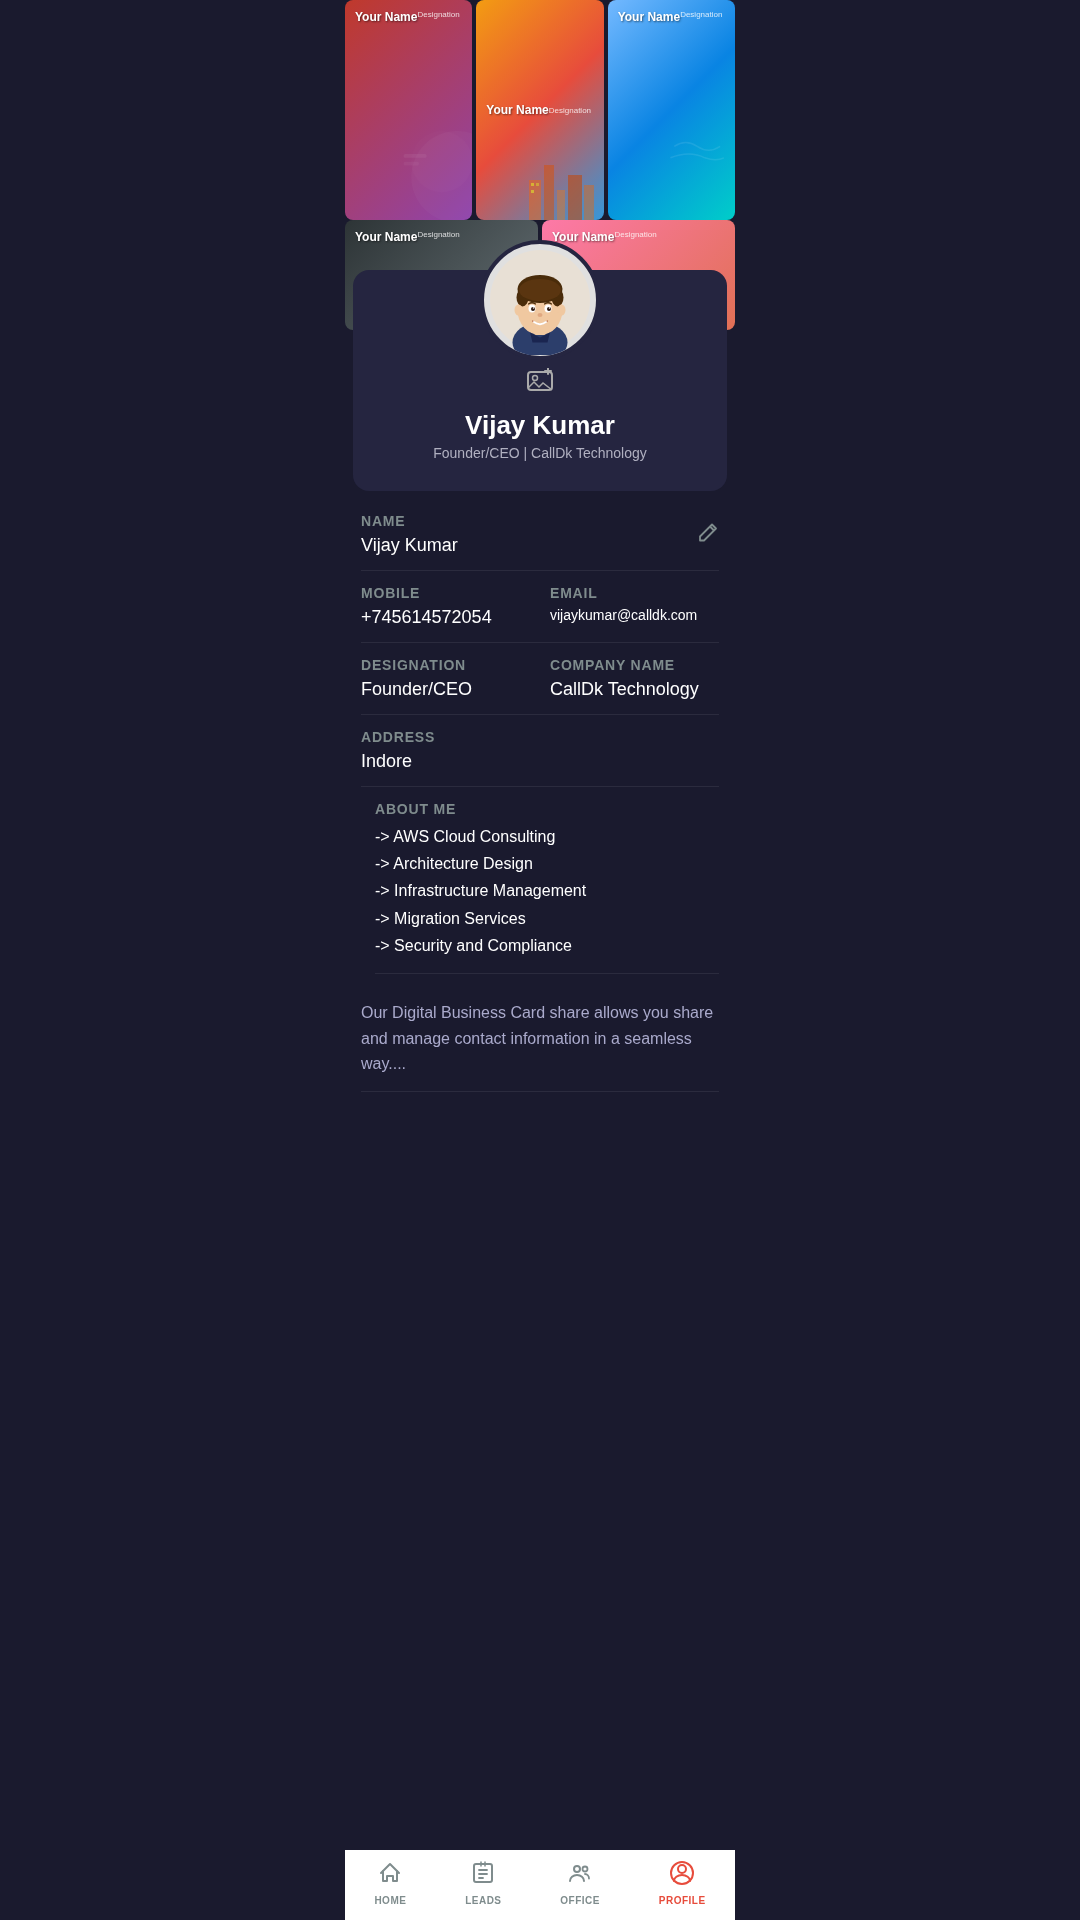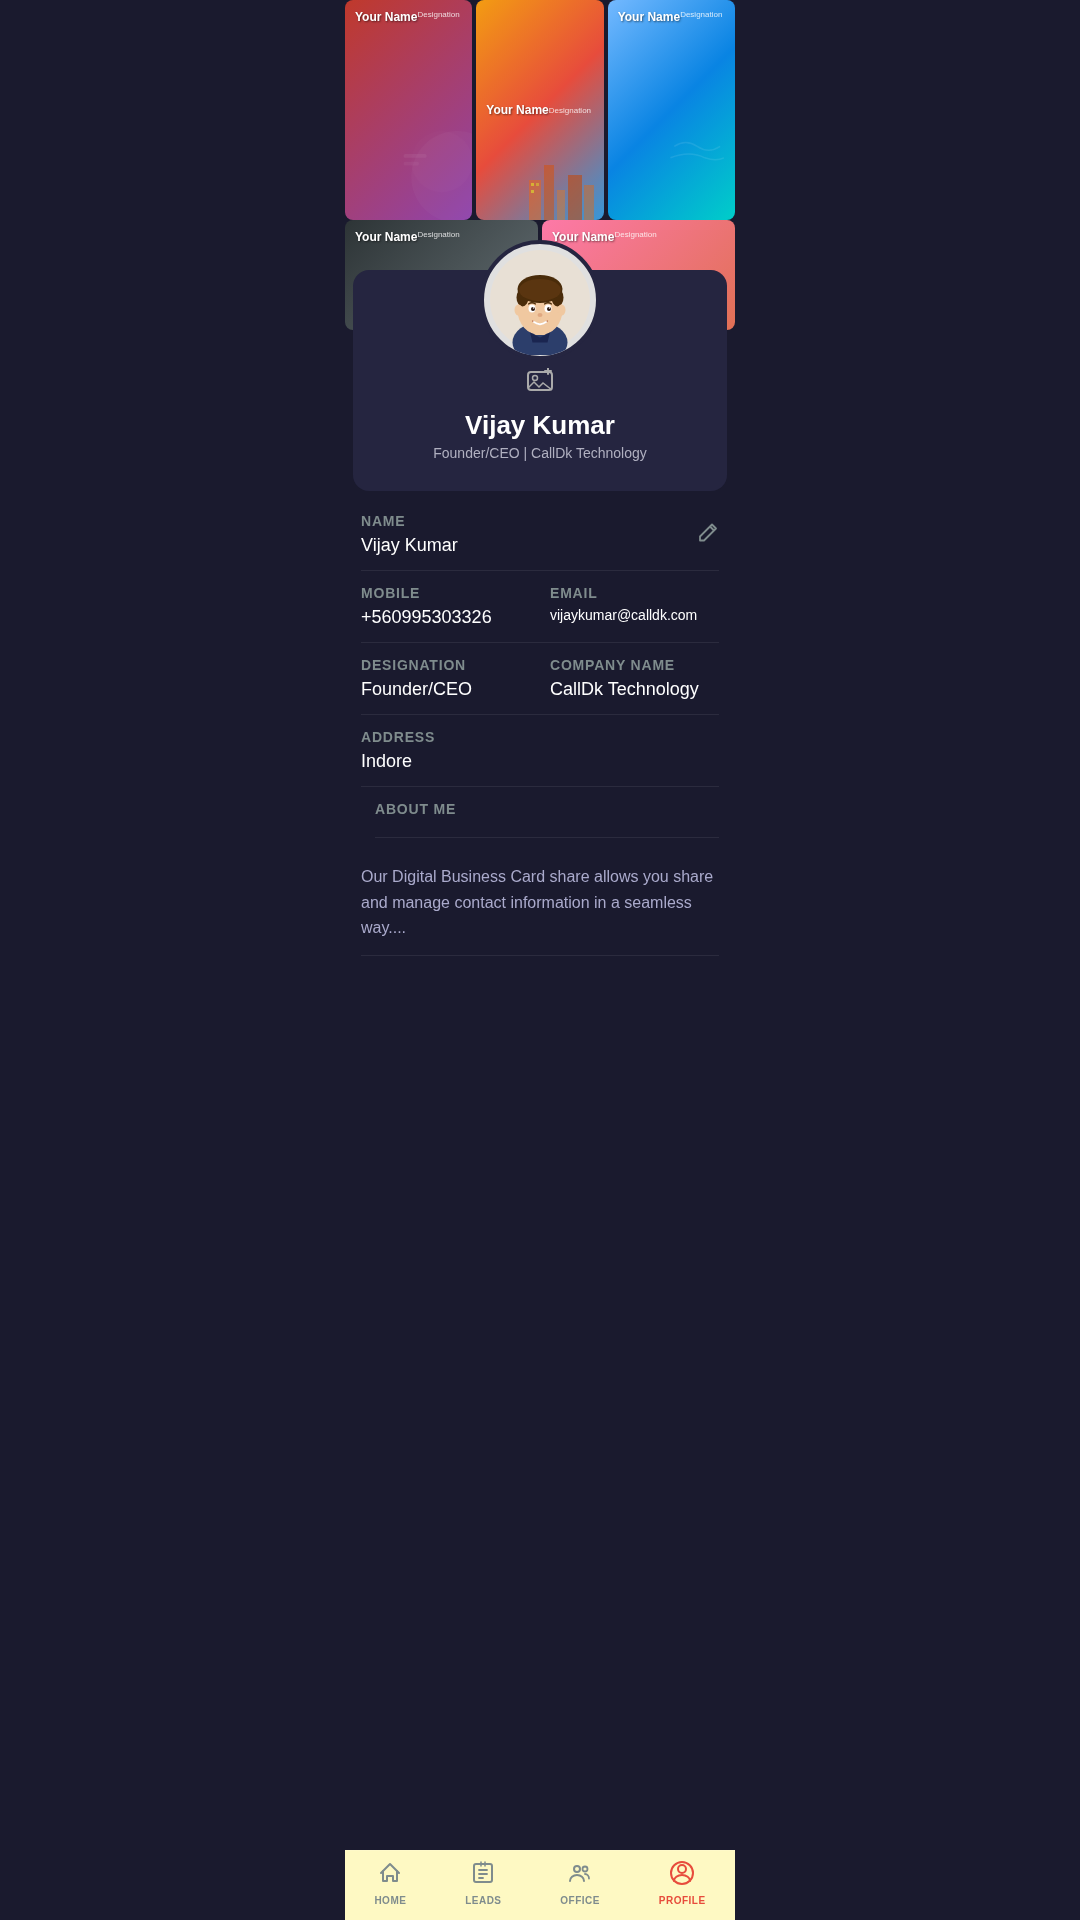--- a/index.html
+++ b/index.html
@@ -225,21 +225,21 @@
       cursor: pointer;
     }
 
     
     .bottom-nav {
       position: fixed;
       bottom: 0;
       left: 50%;
       transform: translateX(-50%);
       width: 390px;
-      background: #fef9c3;
+      background: #ffffff;
       border-top: 1px solid rgba(255,255,255,0.1);
       display: flex;
       justify-content: space-around;
       padding: 10px 0 14px;
       z-index: 100;
     }
 
     .nav-item {
       display: flex;
       flex-direction: column;
@@ -425,21 +425,21 @@
       <svg width="22" height="22" viewBox="0 0 22 22" fill="none" xmlns="http://www.w3.org/2000/svg">
         <path d="M15 3L19 7L7 19H3V15L15 3Z" stroke="#7f8c8d" stroke-width="1.8" fill="none" stroke-linecap="round" stroke-linejoin="round"></path>
         <path d="M13 5L17 9" stroke="#7f8c8d" stroke-width="1.8" fill="none"></path>
       </svg>
     </span>
   </div>
 
   <div class="field-row-split">
     <div class="field-col">
       <div class="field-label">MOBILE</div>
-      <div class="field-value">+560995303326</div>
+      <div class="field-value">+745614572054</div>
     </div>
     <div class="field-col">
       <div class="field-label">EMAIL</div>
       <div class="field-value" style="font-size:14px;">vijaykumar@calldk.com</div>
     </div>
   </div>
 
   <div class="field-row-split">
     <div class="field-col">
       <div class="field-label">DESIGNATION</div>
@@ -451,20 +451,27 @@
     </div>
   </div>
 
   <div class="field-row">
     <div class="field-label">ADDRESS</div>
     <div class="field-value">Indore</div>
   </div>
 
   <div class="about-section">
     <div class="field-label">ABOUT ME</div>
+    <div>
+      <div class="about-item">-&gt; AWS Cloud Consulting</div>
+      <div class="about-item">-&gt; Architecture Design</div>
+      <div class="about-item">-&gt; Infrastructure Management</div>
+      <div class="about-item">-&gt; Migration Services</div>
+      <div class="about-item">-&gt; Security and Compliance</div>
+    </div>
   </div>
 
   <div class="about-desc">Our Digital Business Card share allows you share and manage contact information in a seamless way....</div>
 
 
 </div>
 
 <div class="nav-spacer"></div>
 
 <nav class="bottom-nav">

